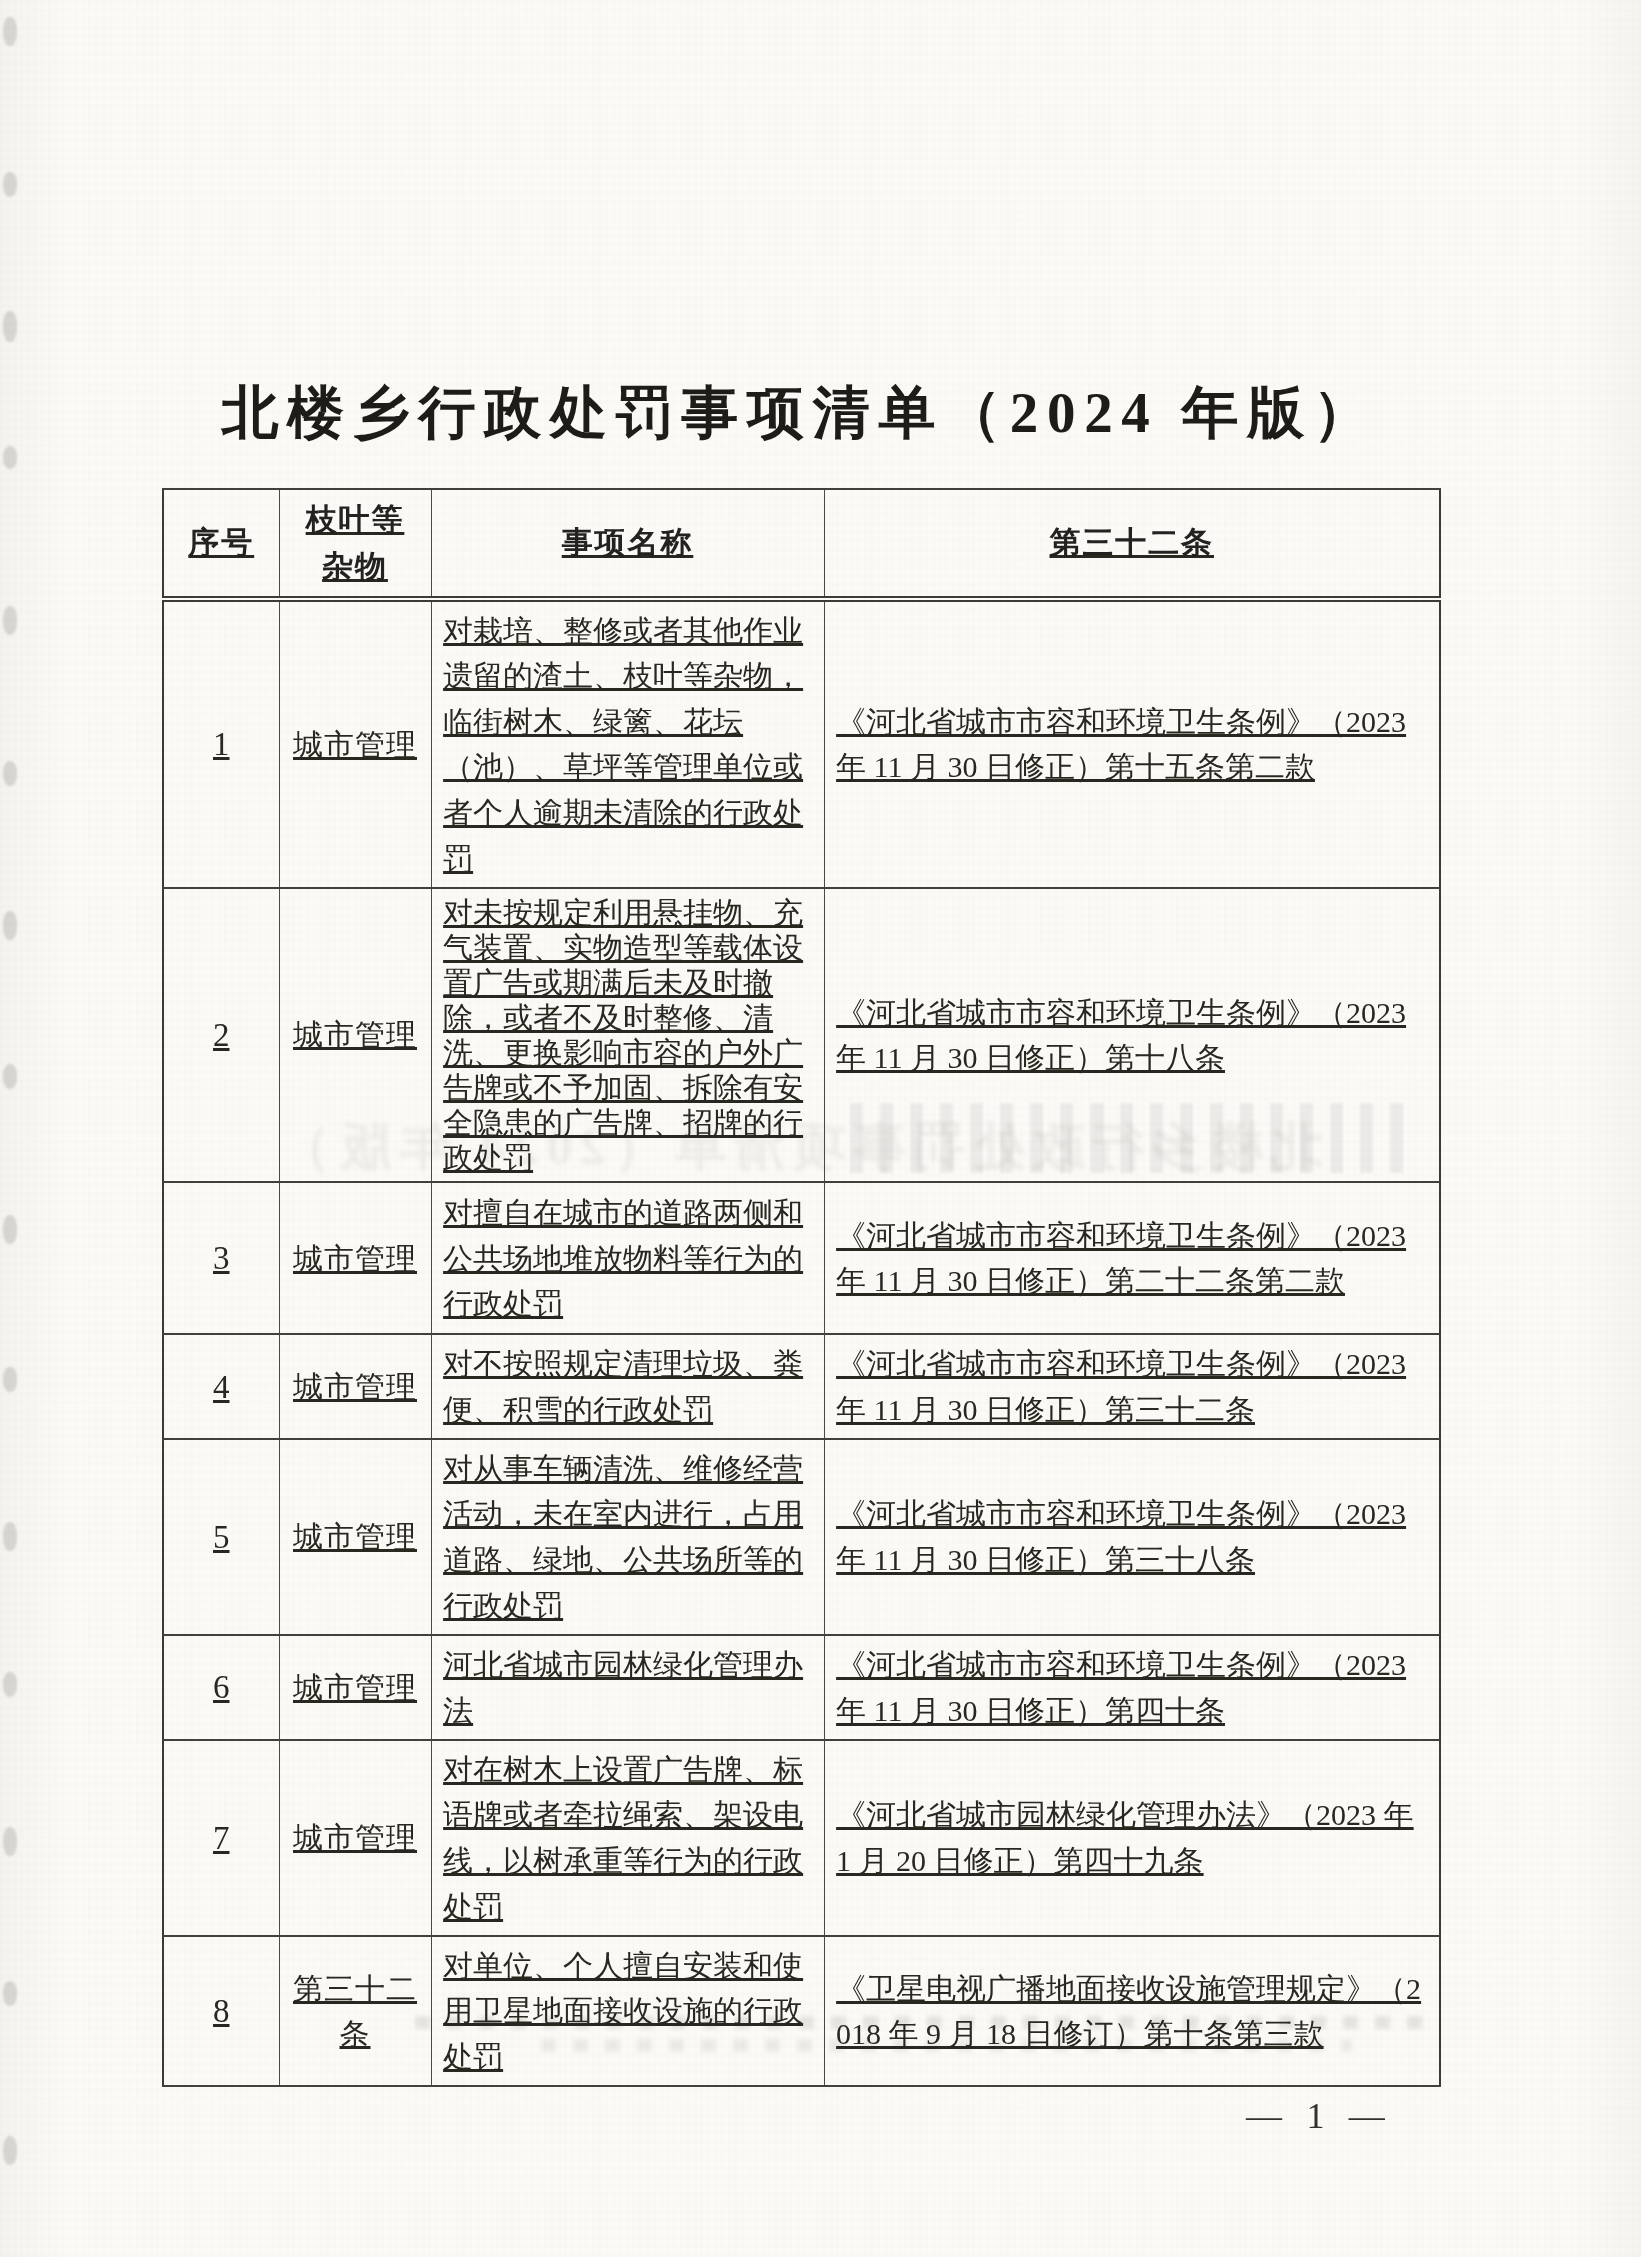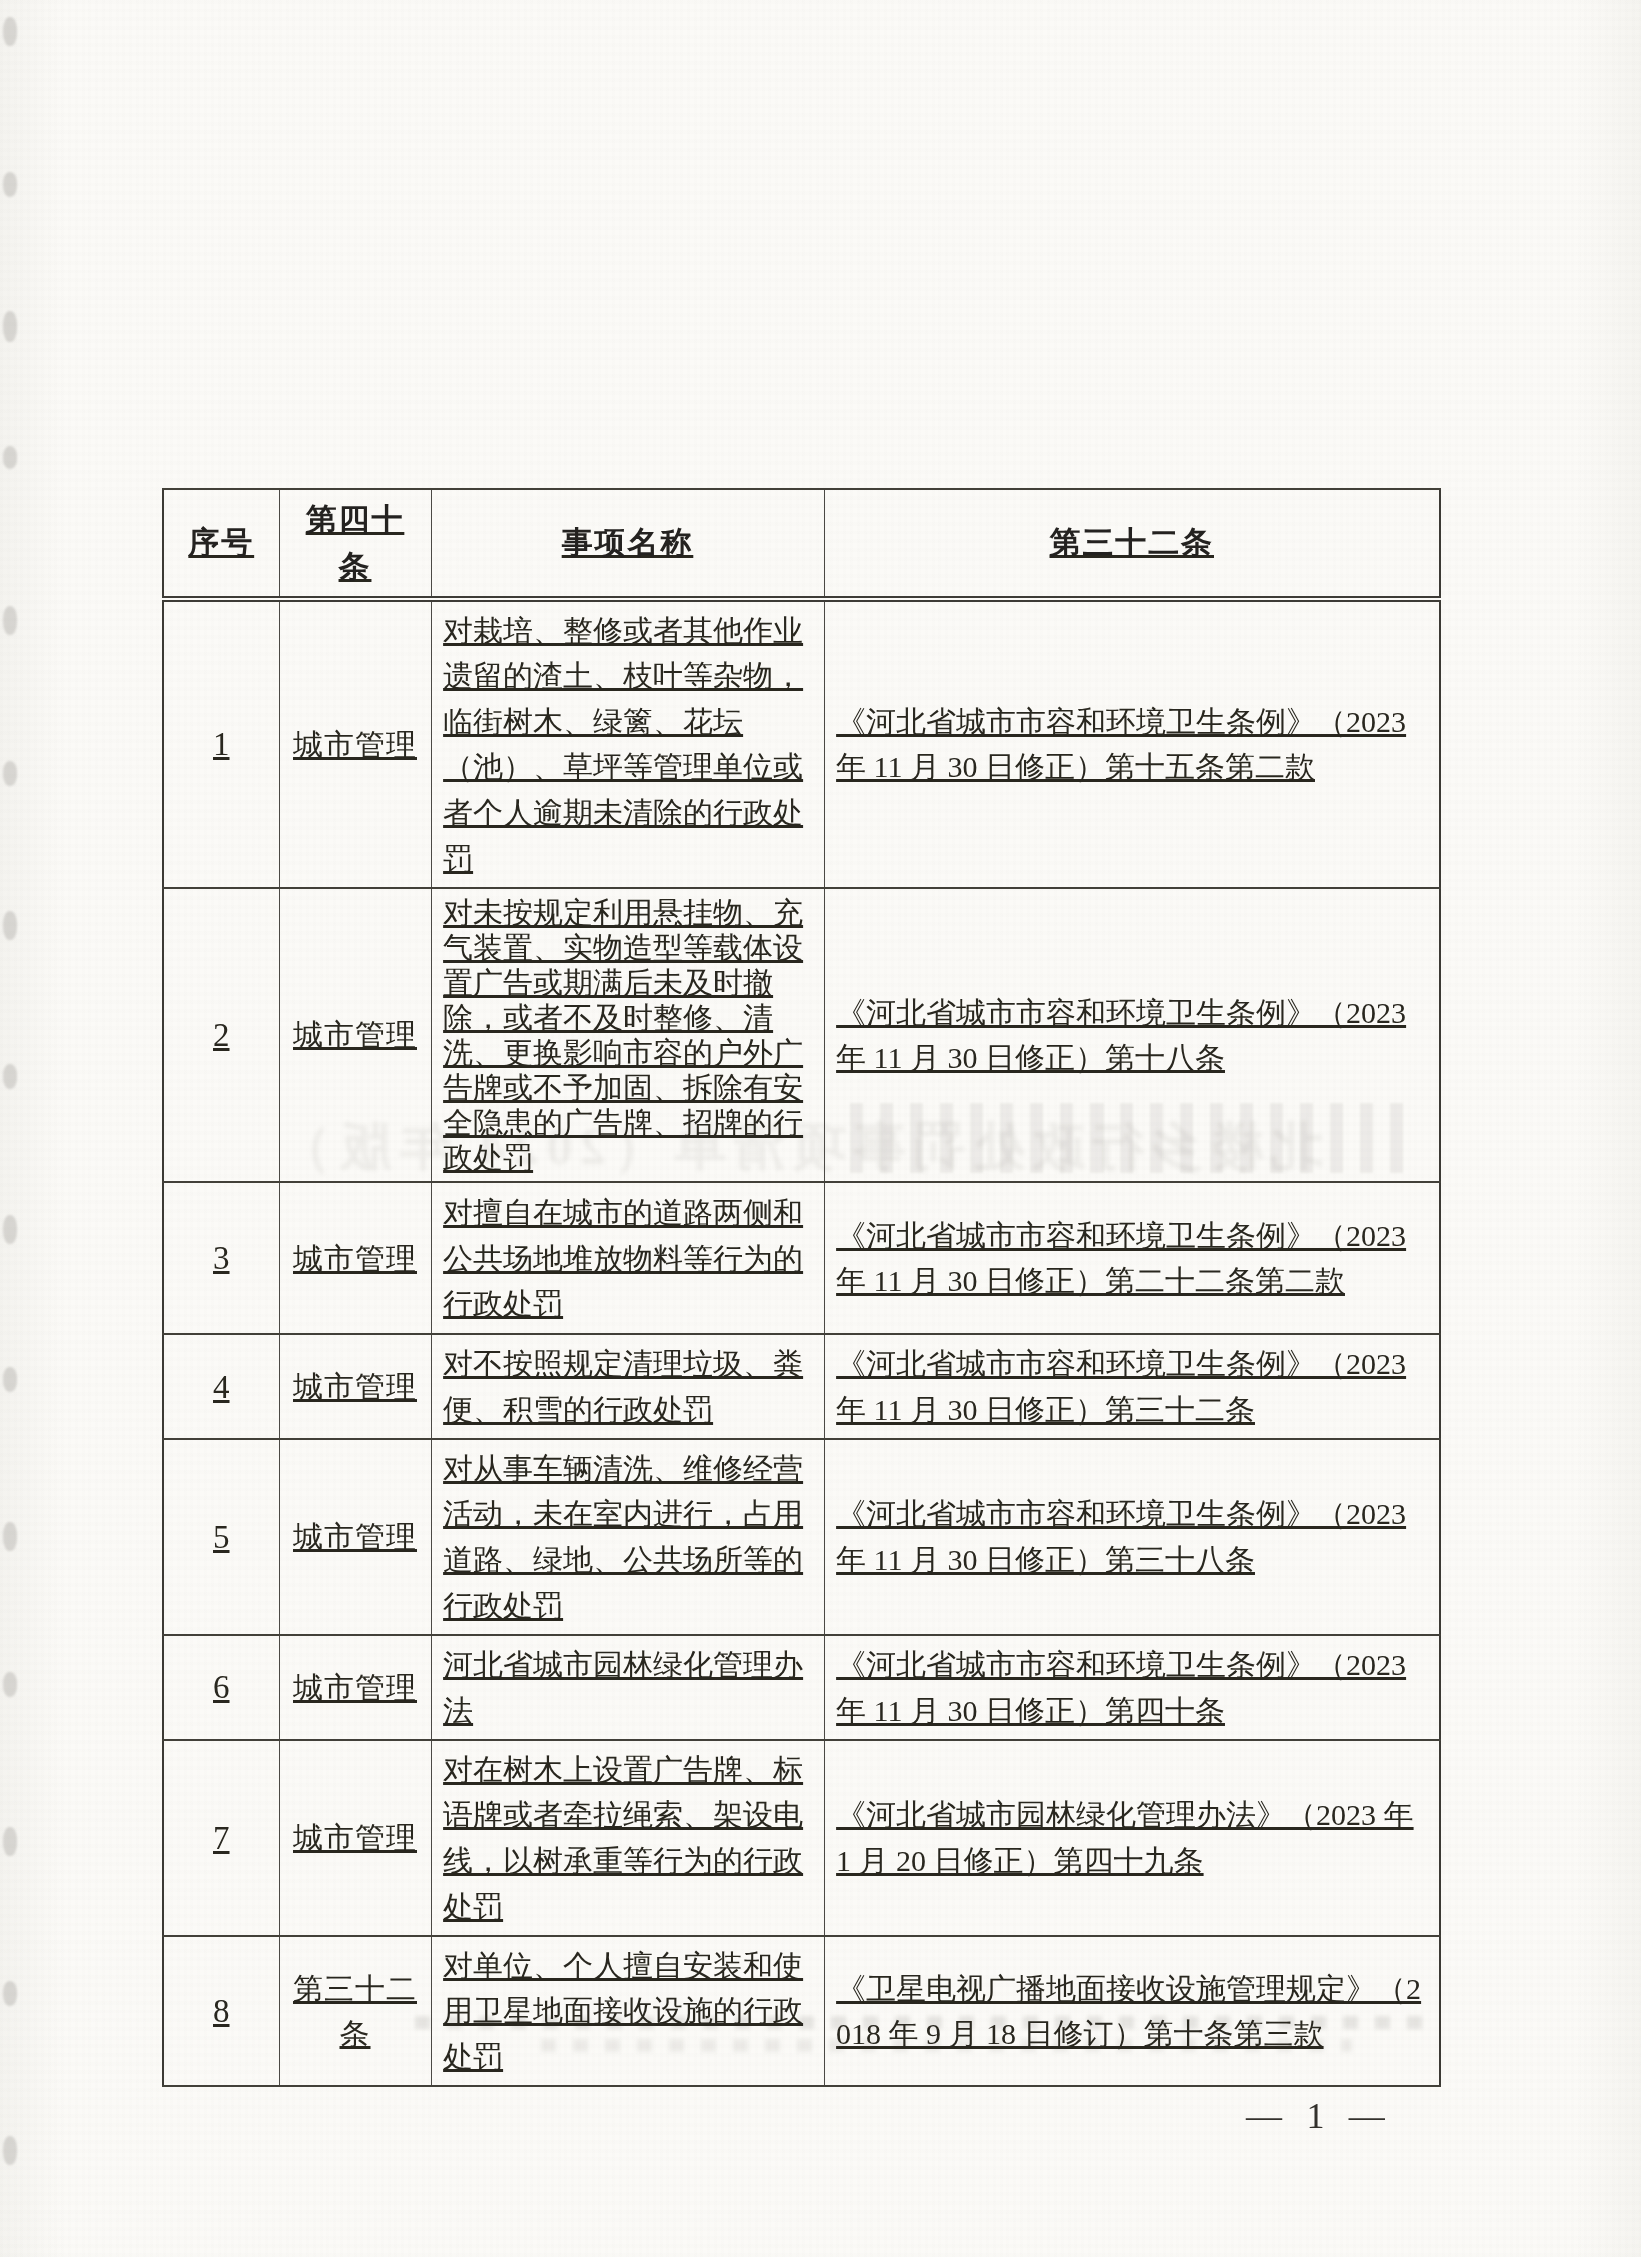--- a/index.html
+++ b/index.html
@@ -149,32 +149,33 @@
   <div class="edge-mark" style="top:911px;  height:29px;"></div>
   <div class="edge-mark" style="top:1064px; height:25px;"></div>
   <div class="edge-mark" style="top:1215px; height:29px;"></div>
   <div class="edge-mark" style="top:1367px; height:25px;"></div>
   <div class="edge-mark" style="top:1522px; height:29px;"></div>
   <div class="edge-mark" style="top:1672px; height:25px;"></div>
   <div class="edge-mark" style="top:1827px; height:29px;"></div>
   <div class="edge-mark" style="top:1981px; height:25px;"></div>
   <div class="edge-mark" style="top:2136px; height:29px;"></div>
 
+  <div class="doc-title">北楼乡行政处罚事项清单（2024 年版）</div>
 
   <table class="penalty">
     <colgroup>
       <col style="width:116px">
       <col style="width:152px">
       <col style="width:393px">
       <col style="width:616px">
     </colgroup>
     <thead>
       <tr class="hrow">
         <th>序号</th>
-        <th>第四十条</th>
+        <th>枝叶等杂物</th>
         <th>事项名称</th>
         <th>第三十二条</th>
       </tr>
     </thead>
     <tbody>
       <tr class="r1">
         <td class="c-no">1</td>
         <td class="c-cat">城市管理</td>
         <td class="c-item">对栽培、整修或者其他作业遗留的渣土、枝叶等杂物，临街树木、绿篱、花坛（池）、草坪等管理单位或者个人逾期未清除的行政处罚</td>
         <td class="c-basis">《河北省城市市容和环境卫生条例》（2023 年 11 月 30 日修正）第十五条第二款</td>

